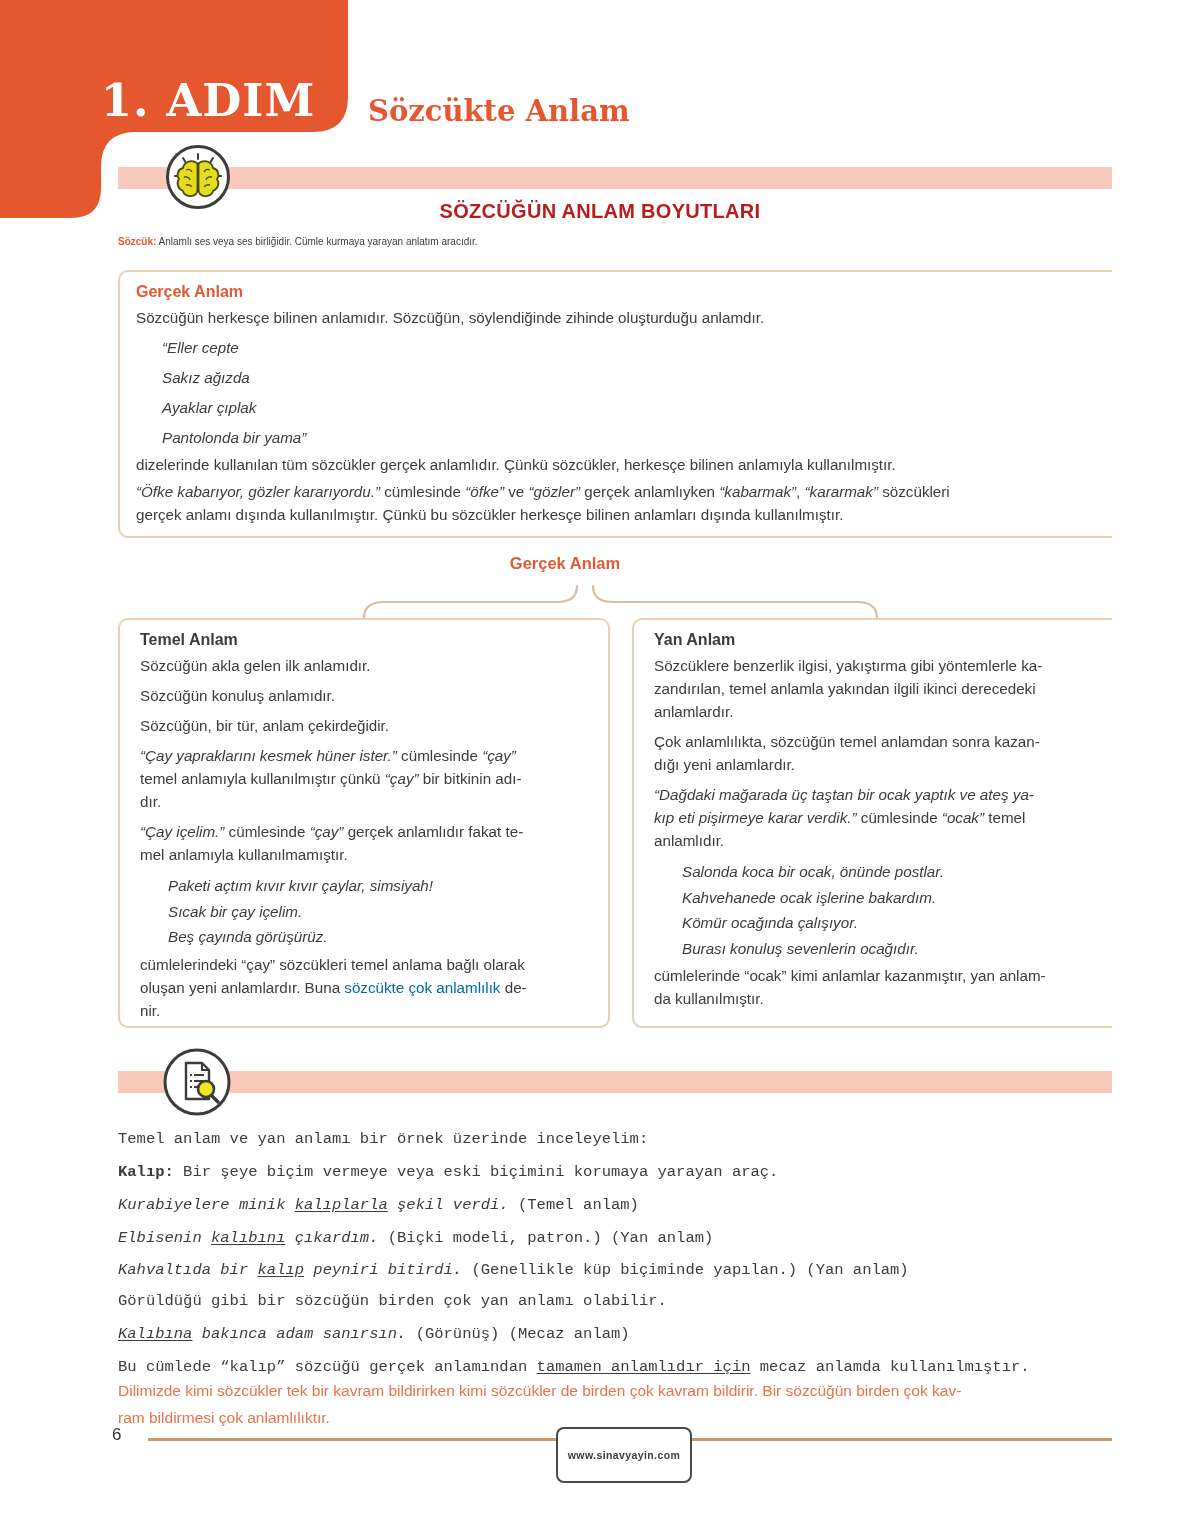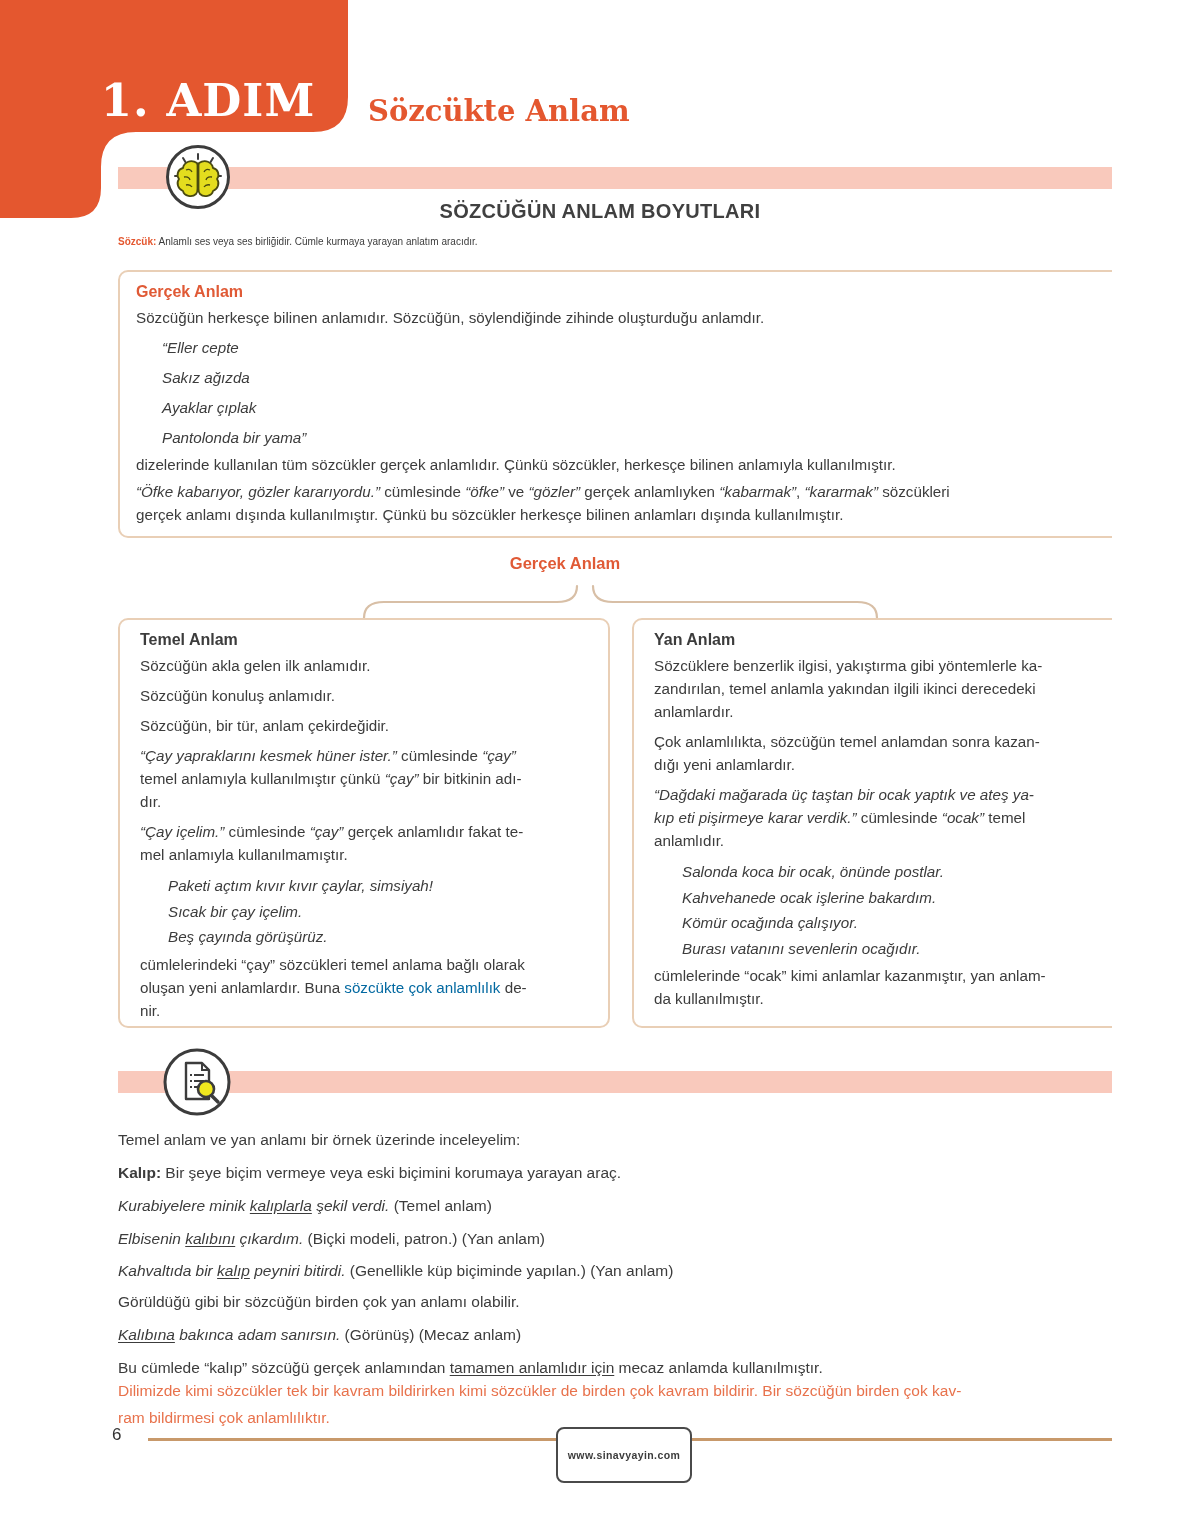--- a/index.html
+++ b/index.html
@@ -9,21 +9,21 @@
   .corner-svg{position:absolute;left:0;top:0;}
   .step{position:absolute;left:92px;top:74px;width:232px;text-align:center;
         font-family:"DejaVu Serif",serif;font-weight:bold;font-size:45px;color:#ffffff;letter-spacing:1px;}
   .subject{position:absolute;left:368px;top:94px;font-family:"DejaVu Serif",serif;
         font-weight:bold;font-size:29px;color:#E4572F;}
   .bar{position:absolute;left:118px;width:1004px;height:22px;background:#F9C9BC;}
   .bar1{top:167px;} .bar2{top:1071px;}
   .icon-circle{position:absolute;}
   .ic1{left:164px;top:143px;} .ic2{left:161px;top:1046px;}
   .heading{position:absolute;left:0;top:200px;width:1200px;text-align:center;
-        font-weight:bold;font-size:20px;color:#404040;letter-spacing:0.3px;}
+        font-weight:bold;font-size:20px;color:#b91c1c;letter-spacing:0.3px;}
   .defline{position:absolute;left:118px;top:236px;font-size:10px;text-align:center;}
   .olabel{color:#E4572F;font-weight:bold;}
   
   .box{position:absolute;background:#fff;border:2px solid #E9CFB6;border-radius:10px;
        padding:9px 16px;box-sizing:border-box;font-size:15.2px;}
   .box1{left:118px;top:270px;width:1004px;height:268px;}
   .btitle{font-weight:bold;font-size:16px;color:#E05A36;margin:2px 0 5px;}
   .sidebox .btitle{color:#3C3C3C;}
   .box p{margin:0 0 4px;line-height:23px;}
   .box .ws{white-space:pre-line;}
@@ -33,21 +33,21 @@
   .rightbox{left:632px;width:490px;}
   .sidebox p{margin:0 0 7px;line-height:23px;}
   .sidebox .quote{font-style:italic;margin-left:28px;line-height:25.5px;margin-bottom:0;}
   .sidebox .lastq{margin-bottom:3px;}
   .accent{color:#0369a1;}
   
   .treelabel{position:absolute;left:460px;top:554px;width:210px;text-align:center;
        font-weight:bold;font-size:16.5px;color:#E05A36;}
   .brackets{position:absolute;left:0;top:582px;}
   
-  .examples{position:absolute;left:118px;top:1130px;width:1004px;font-size:15.5px;}
+  .examples{position:absolute;left:118px;top:1130px;width:1004px;font-size:15.5px;font-family:Liberation Mono, monospace;}
   .exline{margin-bottom:12.5px;line-height:19px;}
   .exline.gap{margin-bottom:14px;}
   .u{text-decoration:underline;text-underline-offset:2px;}
   .bld{font-weight:bold;}
   .orange-note{position:absolute;left:118px;top:1377px;width:1010px;font-size:15.5px;
        line-height:27px;color:#E8724C;white-space:pre-line;}
   
   .pagenum{position:absolute;left:112px;top:1425px;font-size:17px;color:#333;}
   .footer-line{position:absolute;left:148px;top:1438px;width:974px;border-top:3px solid #C8996B;}
   .site-badge{position:absolute;left:556px;top:1427px;width:136px;box-sizing:border-box;
@@ -132,21 +132,21 @@
 zandırılan, temel anlamla yakından ilgili ikinci derecedeki
 anlamlardır.</p>
     <p class="ws">Çok anlamlılıkta, sözcüğün temel anlamdan sonra kazan-
 dığı yeni anlamlardır.</p>
     <p class="ws"><i>“Dağdaki mağarada üç taştan bir ocak yaptık ve ateş ya-
 kıp eti pişirmeye karar verdik.”</i><span> cümlesinde </span><i>“ocak”</i><span> temel
 anlamlıdır.</span></p>
     <div class="quote">Salonda koca bir ocak, önünde postlar.</div>
     <div class="quote">Kahvehanede ocak işlerine bakardım.</div>
     <div class="quote">Kömür ocağında çalışıyor.</div>
-    <div class="quote lastq">Burası vatanını sevenlerin ocağıdır.</div>
+    <div class="quote lastq">Burası konuluş sevenlerin ocağıdır.</div>
     <p class="ws">cümlelerinde “ocak” kimi anlamlar kazanmıştır, yan anlam-
 da kullanılmıştır.</p>
   </div>
 
   <div class="bar bar2"></div>
   <div class="icon-circle ic2">
     <svg width="72" height="72" viewBox="0 0 72 72">
       <circle cx="36" cy="36" r="32" fill="#ffffff" stroke="#3C3C3C" stroke-width="3"></circle>
       <path d="M25 17 H41 L48 24 V53 H25 Z" fill="#ffffff" stroke="#3C3C3C" stroke-width="2.4" stroke-linejoin="round"></path>
       <path d="M41 17 V24 H48" fill="none" stroke="#3C3C3C" stroke-width="2"></path>

